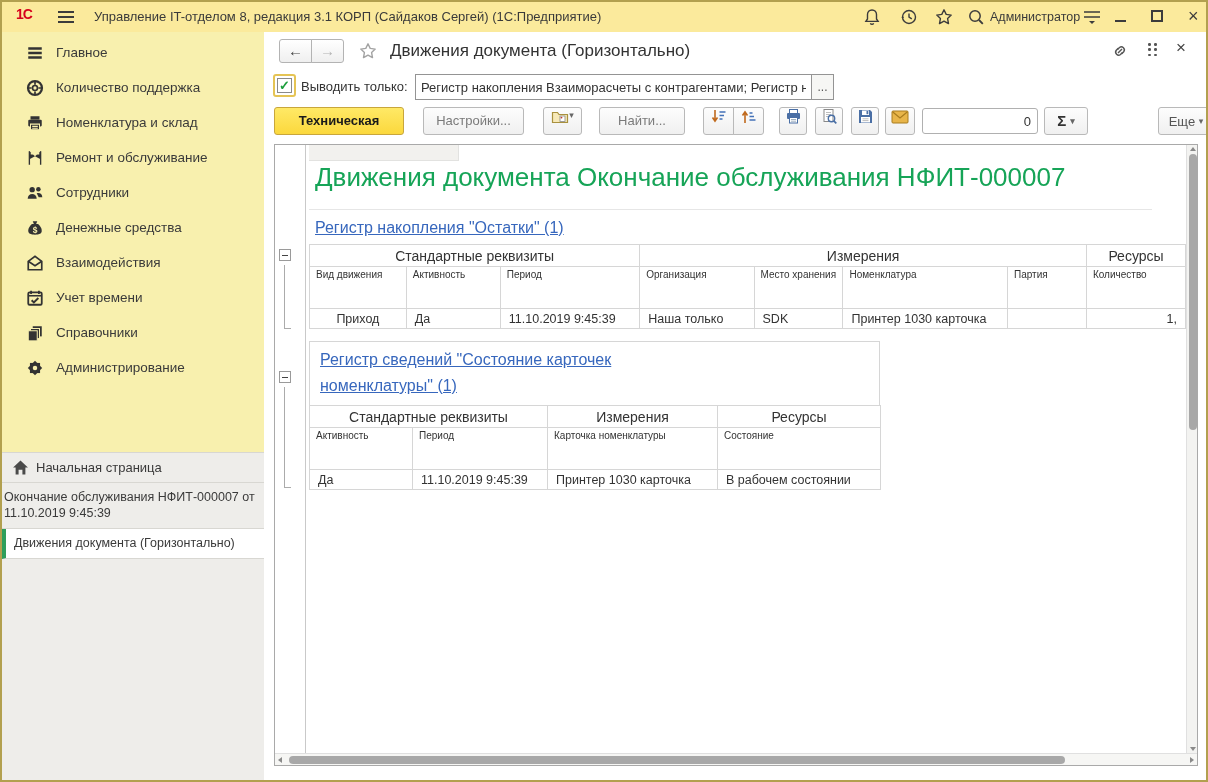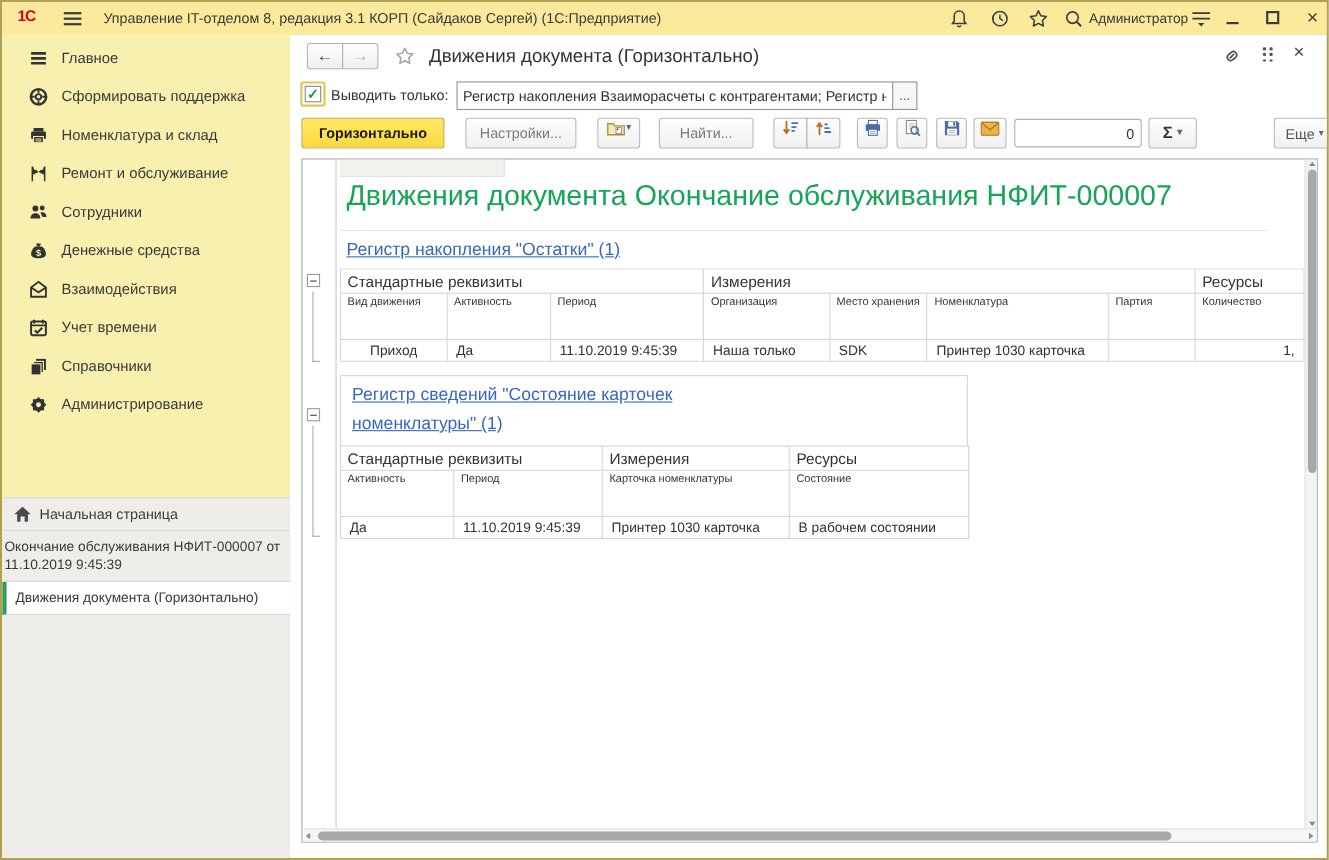--- a/index.html
+++ b/index.html
@@ -81,21 +81,21 @@
   .corner-strip{position:absolute;left:34px;top:0;width:150px;height:16px;background:#f2f1ee;
                 border-right:1px solid #e2e2e0;border-bottom:1px solid #e2e2e0}
   .rep-title{position:absolute;left:40px;top:17px;width:871px;font-size:26px;color:#16a457;
              white-space:nowrap;overflow:hidden}
   .rep-hline{position:absolute;left:34px;top:64px;width:843px;height:1px;background:#e6e6e6}
   .rep-link{color:#3767bd;text-decoration:underline;font-size:16px;cursor:pointer}
   .link1{position:absolute;left:40px;top:74px;white-space:nowrap}
   .t1wrap{position:absolute;left:34px;top:99px;width:877px;height:88px;overflow:hidden}
   table.rep{border-collapse:collapse;table-layout:fixed}
   table.rep th,table.rep td{border:1px solid #d6d6d6;overflow:hidden;white-space:normal}
-  th.gh{font-size:14px;font-weight:400;text-align:left;padding:1px 6px;height:22px;color:#333;white-space:nowrap}
+  th.gh{font-size:14px;font-weight:400;text-align:center;padding:1px 6px;height:22px;color:#333;white-space:nowrap}
   th.ch{font-size:10px;font-weight:400;text-align:left;vertical-align:top;padding:2px 6px;height:42px;color:#333}
   table.rep td{font-size:12.5px;padding:2px 8px;height:20px;color:#333;white-space:nowrap}
   td.cell-in{color:#1d9e4f;text-align:center}
   td.cell-num{text-align:right}
   .sec2-linkbox{position:absolute;left:34px;top:196px;width:571px;height:64px;border:1px solid #d6d6d6;
                 border-bottom:none;padding:5px 10px}
   .sec2-linkbox .rep-link{display:inline-block;max-width:345px;line-height:26px}
   .t2wrap{position:absolute;left:34px;top:260px}
   .minus{position:absolute;width:12px;height:12px;border:1px solid #9a9a9a;background:#fff;cursor:pointer}
   .minus::before{content:"";position:absolute;left:2px;right:2px;top:5px;height:1px;background:#444}
@@ -175,21 +175,21 @@
             </svg></span>
         <span class="ni-label">Главное</span>
       </div>
       <div class="nav-item">
         <span class="ni-ico">
           <svg width="18" height="18" viewBox="0 0 16 16">
               <circle cx="8" cy="8" r="6.2" fill="none" stroke="#333" stroke-width="2"></circle>
               <circle cx="8" cy="8" r="2.2" fill="none" stroke="#333" stroke-width="1.5"></circle>
               <path d="M8 2v3M8 11v3M2 8h3M11 8h3" stroke="#333" stroke-width="1.5"></path>
             </svg></span>
-        <span class="ni-label">Сформировать поддержка</span>
+        <span class="ni-label">Количество поддержка</span>
       </div>
       <div class="nav-item">
         <span class="ni-ico">
           <svg width="18" height="18" viewBox="0 0 16 16">
               <path d="M4 2h8v3H4z" fill="#333"></path>
               <rect x="2" y="5" width="12" height="6" rx="1" fill="#333"></rect>
               <path d="M4 9h8v5H4z" fill="#333" stroke="#f8f0ae" stroke-width=".9"></path>
               <path d="M5.5 11h5M5.5 12.6h5" stroke="#f8f0ae" stroke-width=".9"></path>
             </svg></span>
         <span class="ni-label">Номенклатура и склад</span>
@@ -303,21 +303,21 @@
     <div class="filter-row">
       <span class="chk-wrap">
         <span class="chk">✓</span>
       </span>
       <span class="flt-label">Выводить только:</span>
       <input class="flt-input" type="text" value="Регистр накопления Взаиморасчеты с контрагентами; Регистр н" style="">
       <span class="flt-more">...</span>
     </div>
 
     <div class="toolbar">
-      <div class="btn btn-generate">Горизонтально</div>
+      <div class="btn btn-generate">Техническая</div>
       <div class="btn btn-settings">Настройки...</div>
       <div class="btn btn-variant">
         <svg width="18" height="16" viewBox="0 0 18 16">
             <path d="M1.5 3.5h5l1.5 2h8.5v8h-15z" fill="#f7e9b8" stroke="#a9913e" stroke-width="1.2"></path>
             <rect x="9" y="7" width="5" height="5.5" fill="#fff" stroke="#888" stroke-width=".8"></rect>
             <circle cx="10.5" cy="8.6" r=".9" fill="#c0392b"></circle>
           </svg><span class="caret">▾</span>
       </div>
       <div class="btn btn-find">Найти...</div>
       <div class="btn btn-sortd">

